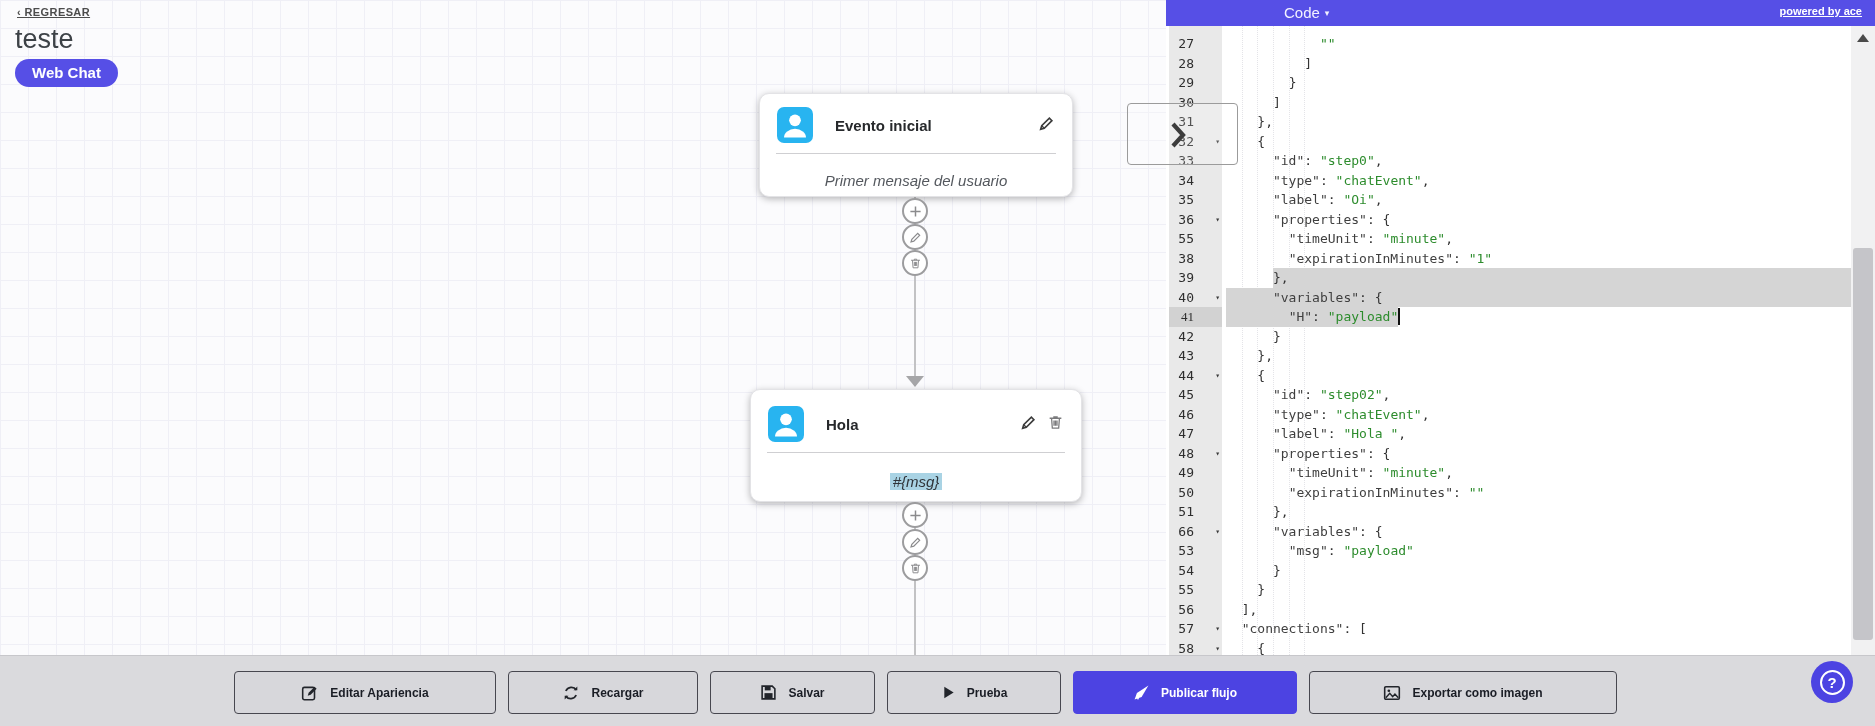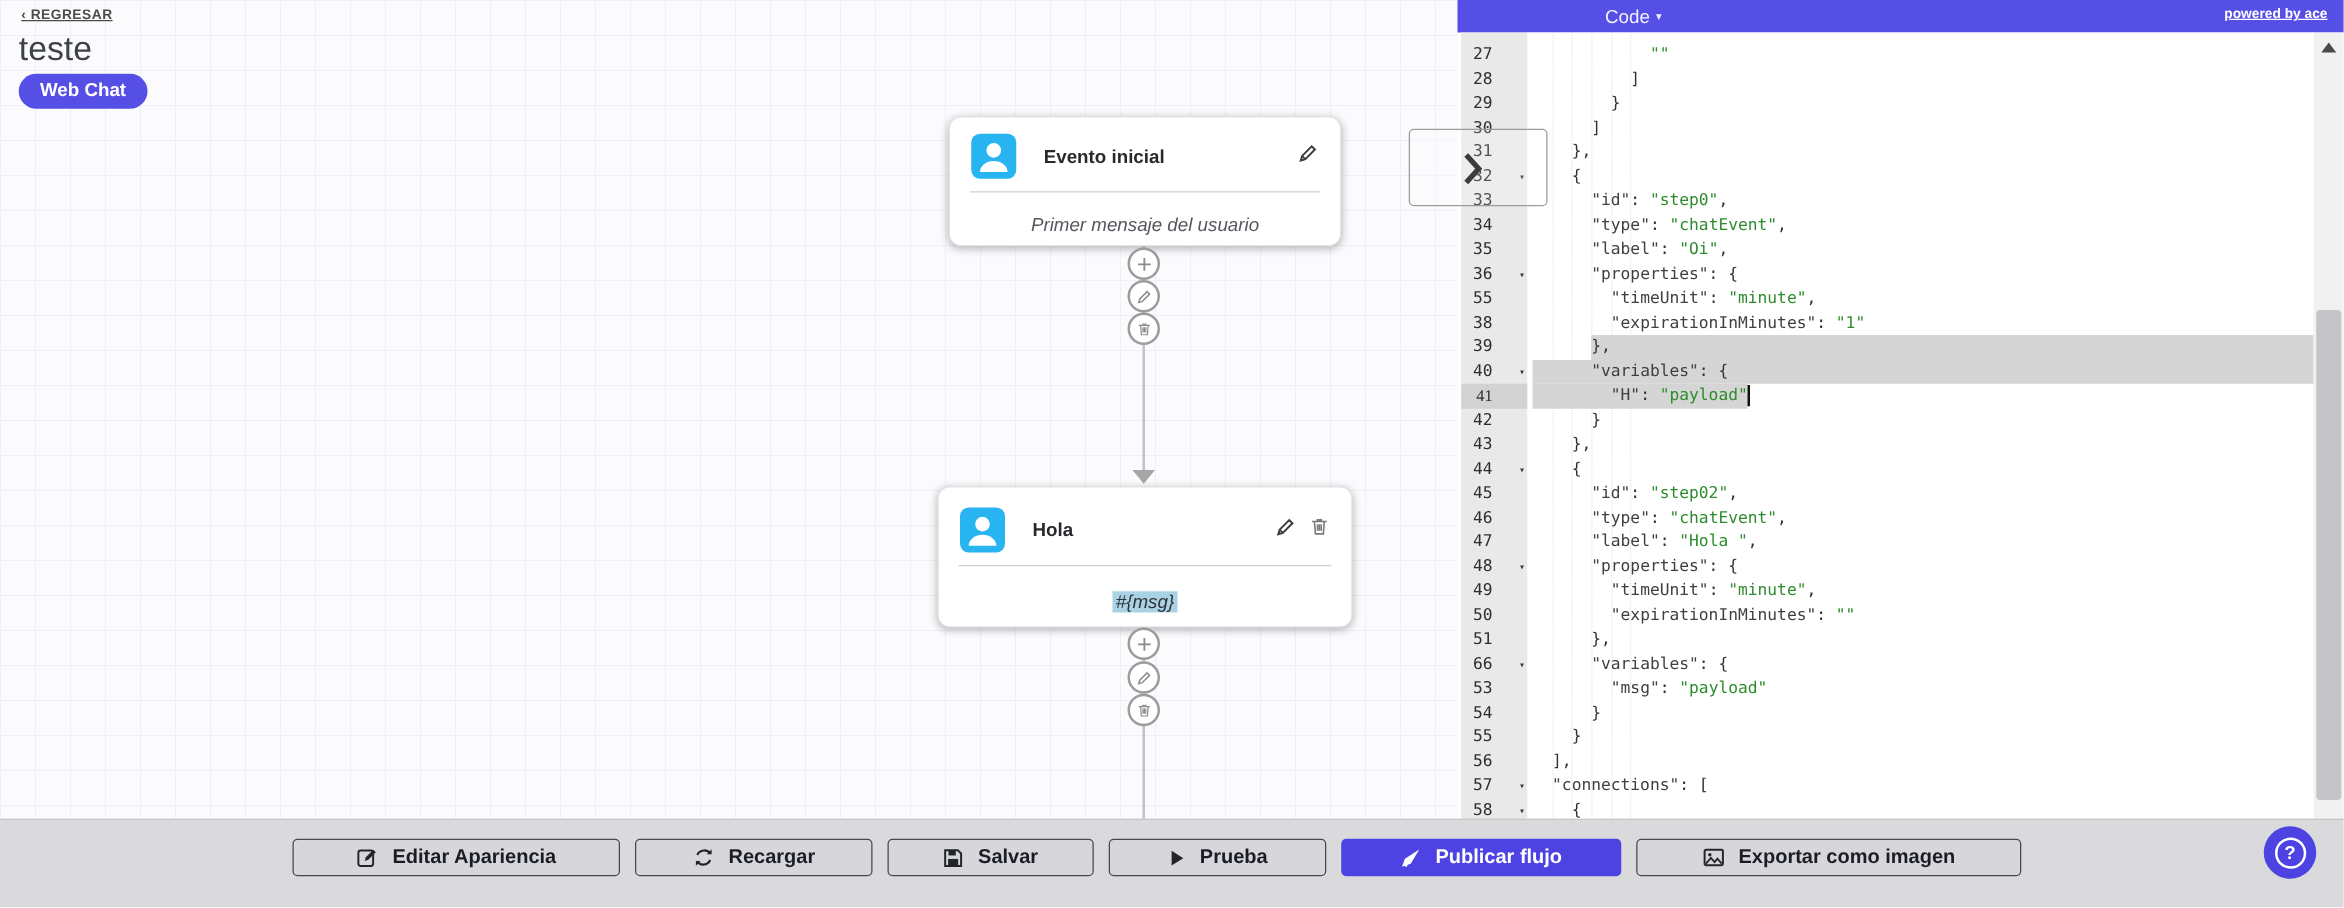--- a/index.html
+++ b/index.html
@@ -80,23 +80,23 @@
 
   
   #expand-box { position:absolute; left:1127px; top:103px; width:111px; height:62px;
     border:1.5px solid #9b9b9b; border-radius:4px; background:rgba(255,255,255,.18);
     z-index:6; cursor:pointer; }
   #expand-box svg { position:absolute; left:42px; top:17px; }
 
   
   #toolbar { position:absolute; left:0; top:655px; width:1875px; height:71px;
     background:#dadadd; border-top:1px solid #c7c7cb; z-index:5; }
-  .tb-btn { position:absolute; top:15px; height:30px; display:flex; align-items:center;
+  .tb-btn { position:absolute; top:15px; height:43px; display:flex; align-items:center;
     justify-content:center; gap:11px; background:#d7d7db; border:1px solid #47474f;
-    border-radius:4px; font-size:16px; font-weight:600; color:#1a1d25;
+    border-radius:4px; font-size:12px; font-weight:600; color:#1a1d25;
     font-family:"Liberation Sans", sans-serif; cursor:pointer; }
   .tb-btn svg { flex:0 0 auto; }
   .tb-btn.primary { background:var(--primary-btn); border:1px solid var(--primary-btn); color:#fff; }
   #unsaved-dot { position:absolute; left:866px; top:663px; width:17px; height:17px;
     border-radius:50%; background:var(--badge-red); z-index:6; }
   #help-btn { position:absolute; left:1811px; top:661px; width:42px; height:42px; border-radius:50%;
     background:var(--primary-btn); z-index:6; display:flex; align-items:center; justify-content:center;
     cursor:pointer; }
   #help-btn .ring { width:25px; height:25px; border:2.5px solid #fff; border-radius:50%;
     display:flex; align-items:center; justify-content:center; color:#fff; font-size:15px;

